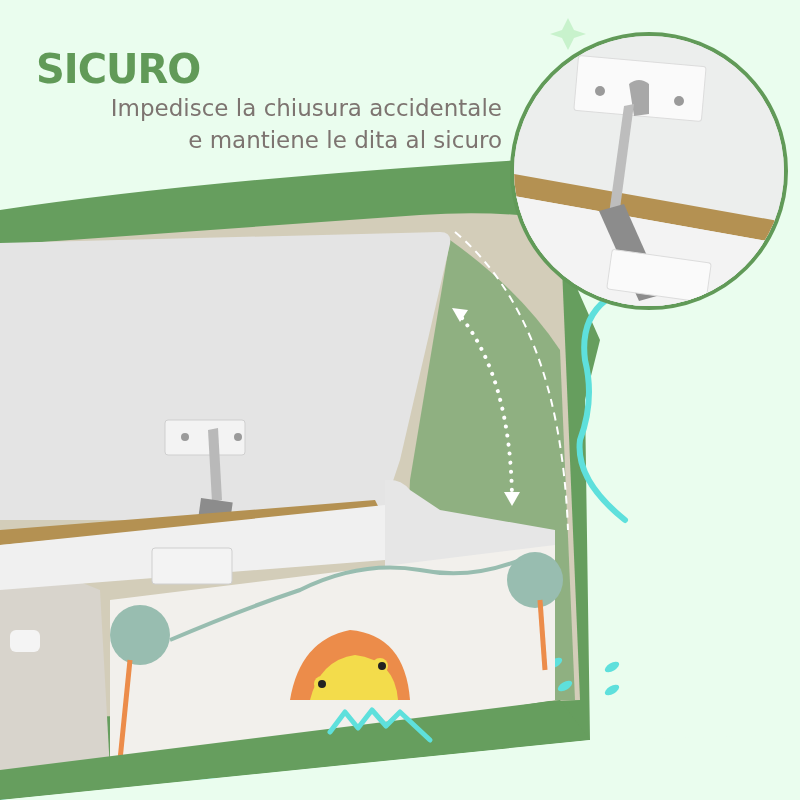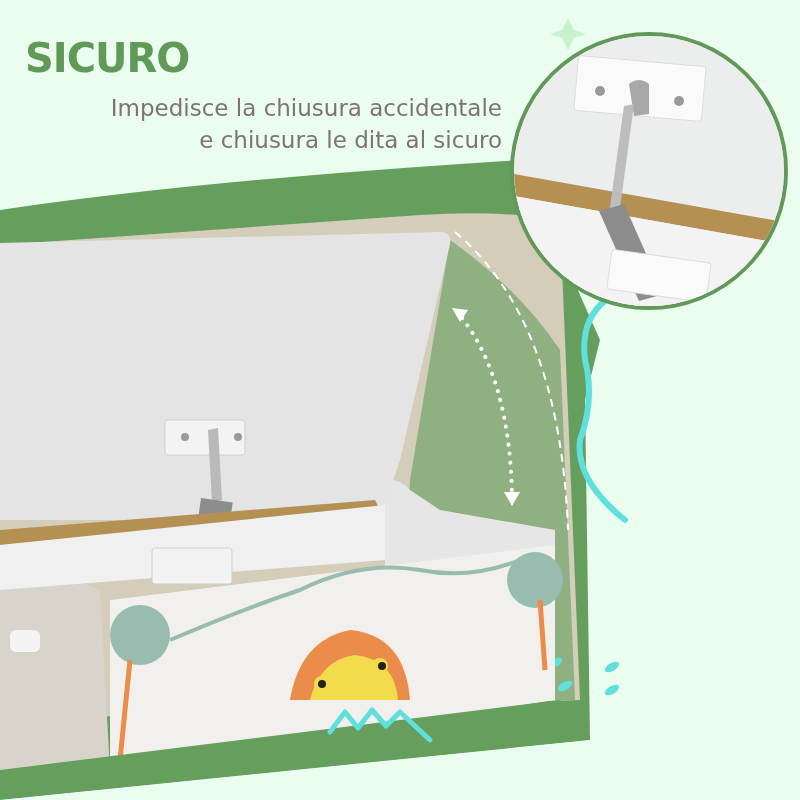--- a/index.html
+++ b/index.html
@@ -1,17 +1,17 @@
 <!DOCTYPE html>
 <html><head>
 <meta charset="utf-8">
 <style>
   html,body{margin:0;padding:0;}
   body{width:800px;height:800px;overflow:hidden;background:#eafdee;position:relative;font-family:"DejaVu Sans",sans-serif;}
-  .title{position:absolute;left:20px;top:30px;font-family:"DejaVu Sans",sans-serif;font-weight:bold;font-size:40px;color:#619a58;letter-spacing:-1px;margin:5px;}
+  .title{position:absolute;left:20px;top:30px;font-family:"DejaVu Sans",sans-serif;font-weight:bold;font-size:40px;color:#619a58;letter-spacing:-1px;margin:16px;}
   .subtitle{position:absolute;left:22px;top:92px;font-size:23px;line-height:32px;color:#7d7470;margin:0;width:480px;text-align:right;}
   .scene{position:absolute;left:0;top:0;width:800px;height:800px;}
   .inset{position:absolute;left:510px;top:32px;width:270px;height:270px;border-radius:50%;border:4px solid #619a58;overflow:hidden;background:#eceeed;}
 </style>
 </head>
 <body>
 
 <div class="scene">
   <svg width="800" height="800" viewBox="0 0 800 800">
 
@@ -88,14 +88,14 @@
     <path d="M115 48 Q125 40 135 48 L135 78 L120 80 Z" fill="#a8a8a8"></path>
     <path d="M110 70 L120 68 L105 180 L95 178 Z" fill="#bdbdbd"></path>
     <path d="M85 175 L110 168 L150 258 L125 265 Z" fill="#8c8c8c"></path>
     <rect x="95" y="220" width="100" height="40" rx="3" fill="#fafafa" stroke="#dcdcdc" transform="rotate(8 145 240)"></rect>
   </svg>
 </div>
 
 <h1 class="title">SICURO</h1>
 <p class="subtitle">
   <span>Impedisce la chiusura accidentale</span><br>
-  <span>e chiusura le dita al sicuro</span>
+  <span>e mantiene le dita al sicuro</span>
 </p>
 
 </body></html>

